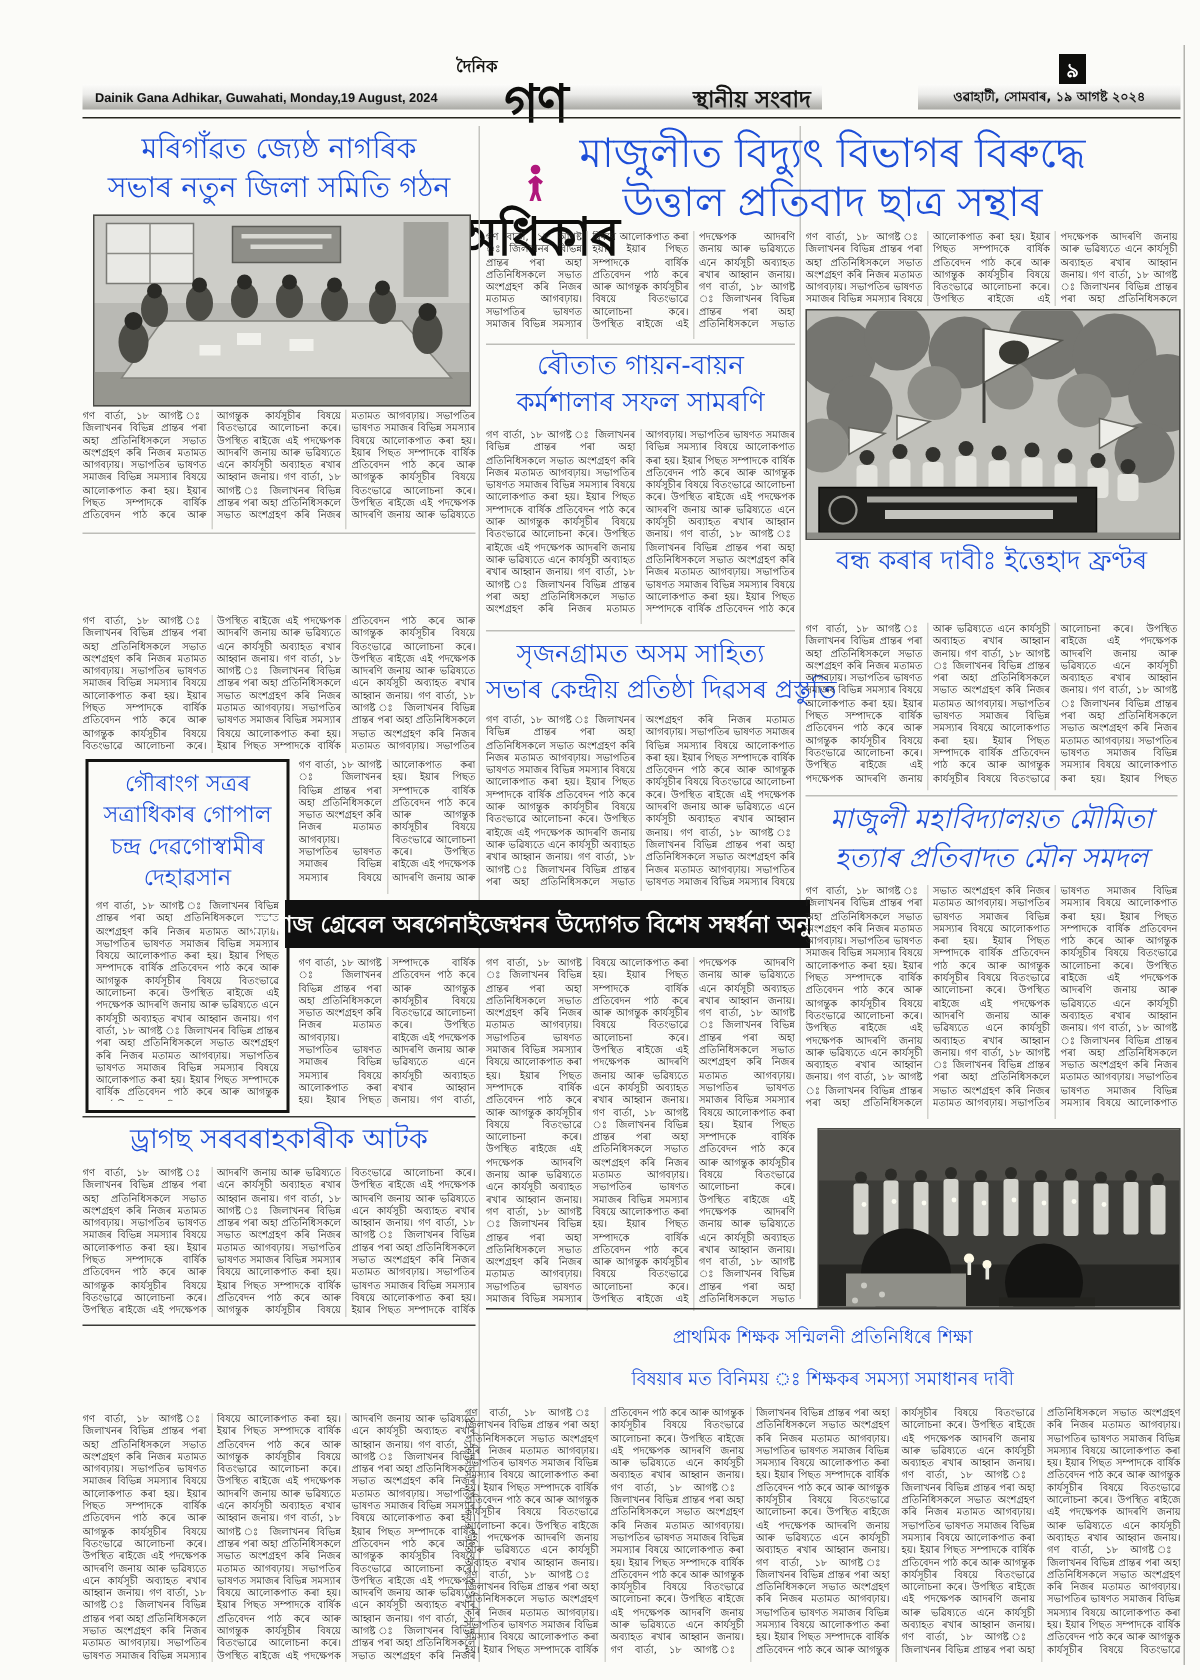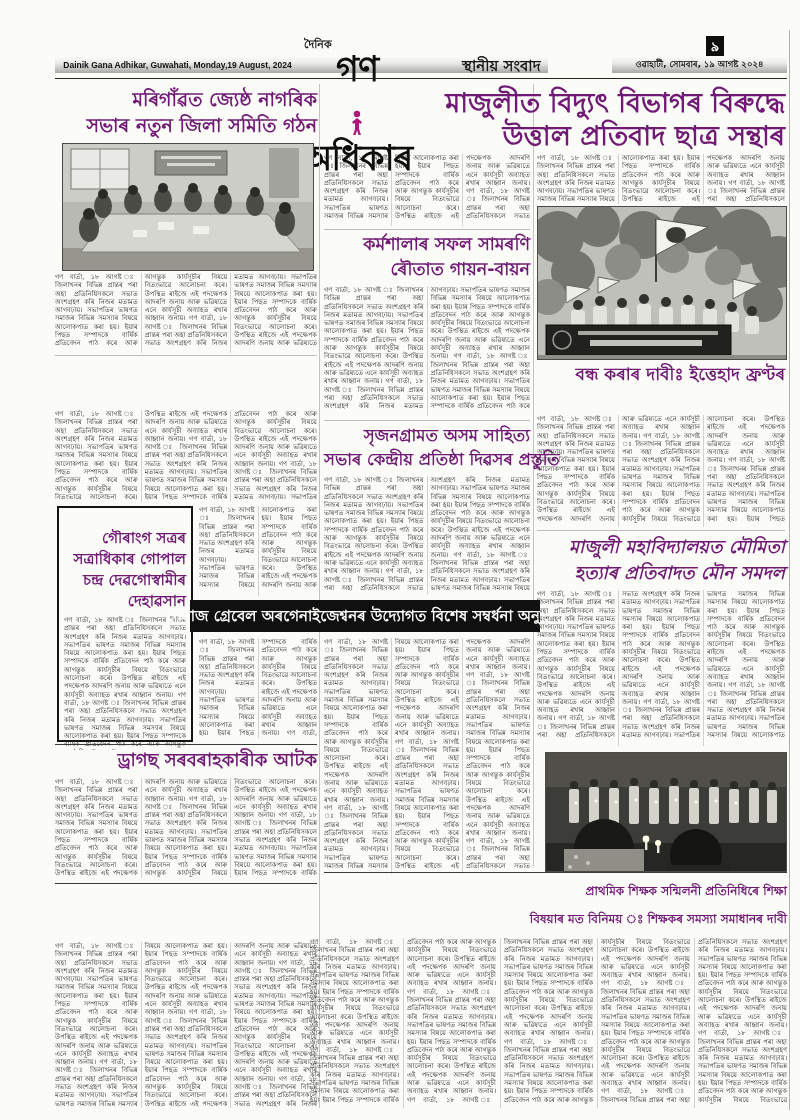--- a/index.html
+++ b/index.html
@@ -7,32 +7,32 @@
         font-family:"DejaVu Sans","Liberation Sans",sans-serif;color:#161614;
         box-shadow:0 0 6px rgba(0,0,0,.4);}
   .abs{position:absolute;}
   .strip{background:linear-gradient(180deg,#fcfcfa 0%,#ececea 40%,#a9a9a4 100%);
          display:flex;align-items:center;}
   .strip-text{font-size:8.5px;font-weight:bold;white-space:nowrap;width:100%;text-align:center;color:#111;}
   .eng{font-family:"Liberation Sans",sans-serif;}
   .pagenum{background:#0e0e0c;color:#fff;font-size:13px;font-weight:bold;
            display:flex;align-items:center;justify-content:center;}
   .masthead{font-weight:bold;color:#0d0d0b;letter-spacing:-1px;display:flex;align-items:center;gap:2px;}
-  .hl{font-weight:bold;text-align:right;color:#701a75;}
+  .hl{font-weight:normal;text-align:center;color:#1d4ed8;}
   .hl div{white-space:nowrap;}
   .body-text{font-size:6.6px;line-height:8.3px;text-align:justify;color:#222220;
              overflow:hidden;word-break:break-word;}
   .c2{column-count:2;column-gap:7px;column-rule:1px solid #d2d2cc;}
   .c3{column-count:3;column-gap:7px;column-rule:1px solid #d2d2cc;}
   .c5{column-count:5;column-gap:8px;column-rule:1px solid #d2d2cc;}
   .rule-h{border-top:1px solid #3a3a36;}
   .rule-h-light{border-top:1px solid #bdbdb8;}
   .rule-v{border-left:1px solid #c4c4bf;}
   .photo{border:1px solid #4a4a46;background:#b5b5b0;overflow:hidden;}
-  .obit-box{border:2px solid #141412;background:#fbfbf8;padding:20px 5px;box-sizing:border-box;}
+  .obit-box{border:2px solid #141412;background:#fbfbf8;padding:4px 5px;box-sizing:border-box;}
   .barhead{background:#101010;color:#fdfdfb;display:flex;align-items:center;justify-content:center;
            font-weight:bold;white-space:nowrap;}
 </style>
 </head>
 <body>
 
 <div class="page">
 
   <div class="abs pagenum" style="left:706px;top:36px;width:18px;height:22px;">
     <span>৯</span>
@@ -155,22 +155,22 @@
   <div class="abs rule-h" style="left:55px;top:883px;width:262px;"></div>
 
 
   <div class="abs body-text c3" style="left:55px;top:942px;width:262px;height:166px;">গণ বাৰ্তা, ১৮ আগষ্ট ঃ জিলাখনৰ বিভিন্ন প্ৰান্তৰ পৰা অহা প্ৰতিনিধিসকলে সভাত অংশগ্ৰহণ কৰি নিজৰ মতামত আগবঢ়ায়। সভাপতিৰ ভাষণত সমাজৰ বিভিন্ন সমস্যাৰ বিষয়ে আলোকপাত কৰা হয়। ইয়াৰ পিছত সম্পাদকে বাৰ্ষিক প্ৰতিবেদন পাঠ কৰে আৰু আগন্তুক কাৰ্যসূচীৰ বিষয়ে বিতংভাৱে আলোচনা কৰে। উপস্থিত ৰাইজে এই পদক্ষেপক আদৰণি জনায় আৰু ভৱিষ্যতে এনে কাৰ্যসূচী অব্যাহত ৰখাৰ আহ্বান জনায়।  গণ বাৰ্তা, ১৮ আগষ্ট ঃ জিলাখনৰ বিভিন্ন প্ৰান্তৰ পৰা অহা প্ৰতিনিধিসকলে সভাত অংশগ্ৰহণ কৰি নিজৰ মতামত আগবঢ়ায়। সভাপতিৰ ভাষণত সমাজৰ বিভিন্ন সমস্যাৰ বিষয়ে আলোকপাত কৰা হয়। ইয়াৰ পিছত সম্পাদকে বাৰ্ষিক প্ৰতিবেদন পাঠ কৰে আৰু আগন্তুক কাৰ্যসূচীৰ বিষয়ে বিতংভাৱে আলোচনা কৰে। উপস্থিত ৰাইজে এই পদক্ষেপক আদৰণি জনায় আৰু ভৱিষ্যতে এনে কাৰ্যসূচী অব্যাহত ৰখাৰ আহ্বান জনায়।  গণ বাৰ্তা, ১৮ আগষ্ট ঃ জিলাখনৰ বিভিন্ন প্ৰান্তৰ পৰা অহা প্ৰতিনিধিসকলে সভাত অংশগ্ৰহণ কৰি নিজৰ মতামত আগবঢ়ায়। সভাপতিৰ ভাষণত সমাজৰ বিভিন্ন সমস্যাৰ বিষয়ে আলোকপাত কৰা হয়। ইয়াৰ পিছত সম্পাদকে বাৰ্ষিক প্ৰতিবেদন পাঠ কৰে আৰু আগন্তুক কাৰ্যসূচীৰ বিষয়ে বিতংভাৱে আলোচনা কৰে। উপস্থিত ৰাইজে এই পদক্ষেপক আদৰণি জনায় আৰু ভৱিষ্যতে এনে কাৰ্যসূচী অব্যাহত ৰখাৰ আহ্বান জনায়।  গণ বাৰ্তা, ১৮ আগষ্ট ঃ জিলাখনৰ বিভিন্ন প্ৰান্তৰ পৰা অহা প্ৰতিনিধিসকলে সভাত অংশগ্ৰহণ কৰি নিজৰ মতামত আগবঢ়ায়। সভাপতিৰ ভাষণত সমাজৰ বিভিন্ন সমস্যাৰ বিষয়ে আলোকপাত কৰা হয়। ইয়াৰ পিছত সম্পাদকে বাৰ্ষিক প্ৰতিবেদন পাঠ কৰে আৰু আগন্তুক কাৰ্যসূচীৰ বিষয়ে বিতংভাৱে আলোচনা কৰে। উপস্থিত ৰাইজে এই পদক্ষেপক আদৰণি জনায় আৰু ভৱিষ্যতে এনে কাৰ্যসূচী অব্যাহত ৰখাৰ আহ্বান জনায়।  গণ বাৰ্তা, ১৮ আগষ্ট ঃ জিলাখনৰ বিভিন্ন প্ৰান্তৰ পৰা অহা প্ৰতিনিধিসকলে সভাত অংশগ্ৰহণ কৰি নিজৰ মতামত আগবঢ়ায়। সভাপতিৰ ভাষণত সমাজৰ বিভিন্ন সমস্যাৰ বিষয়ে আলোকপাত কৰা হয়। ইয়াৰ পিছত সম্পাদকে বাৰ্ষিক প্ৰতিবেদন পাঠ কৰে আৰু আগন্তুক কাৰ্যসূচীৰ বিষয়ে বিতংভাৱে আলোচনা কৰে। উপস্থিত ৰাইজে এই পদক্ষেপক আদৰণি জনায় আৰু ভৱিষ্যতে এনে কাৰ্যসূচী অব্যাহত ৰখাৰ আহ্বান জনায়।  </div>
 
   <div class="abs body-text c3" style="left:324px;top:154px;width:206px;height:72px;">গণ বাৰ্তা, ১৮ আগষ্ট ঃ জিলাখনৰ বিভিন্ন প্ৰান্তৰ পৰা অহা প্ৰতিনিধিসকলে সভাত অংশগ্ৰহণ কৰি নিজৰ মতামত আগবঢ়ায়। সভাপতিৰ ভাষণত সমাজৰ বিভিন্ন সমস্যাৰ বিষয়ে আলোকপাত কৰা হয়। ইয়াৰ পিছত সম্পাদকে বাৰ্ষিক প্ৰতিবেদন পাঠ কৰে আৰু আগন্তুক কাৰ্যসূচীৰ বিষয়ে বিতংভাৱে আলোচনা কৰে। উপস্থিত ৰাইজে এই পদক্ষেপক আদৰণি জনায় আৰু ভৱিষ্যতে এনে কাৰ্যসূচী অব্যাহত ৰখাৰ আহ্বান জনায়।  গণ বাৰ্তা, ১৮ আগষ্ট ঃ জিলাখনৰ বিভিন্ন প্ৰান্তৰ পৰা অহা প্ৰতিনিধিসকলে সভাত অংশগ্ৰহণ কৰি নিজৰ মতামত আগবঢ়ায়। সভাপতিৰ ভাষণত সমাজৰ বিভিন্ন সমস্যাৰ বিষয়ে আলোকপাত কৰা হয়। ইয়াৰ পিছত সম্পাদকে বাৰ্ষিক প্ৰতিবেদন পাঠ কৰে আৰু আগন্তুক কাৰ্যসূচীৰ বিষয়ে বিতংভাৱে আলোচনা কৰে। উপস্থিত ৰাইজে এই পদক্ষেপক আদৰণি জনায় আৰু ভৱিষ্যতে এনে কাৰ্যসূচী অব্যাহত ৰখাৰ আহ্বান জনায়।  </div>
 
   <div class="abs rule-h-light" style="left:324px;top:229px;width:206px;"></div>
 
   <div class="abs hl" style="left:324px;top:232px;width:206px;font-size:17.5px;line-height:25px;">
+    <div>ৰৌতাত গায়ন-বায়ন</div>
     <div>কৰ্মশালাৰ সফল সামৰণি</div>
-    <div>ৰৌতাত গায়ন-বায়ন</div>
   </div>
 
   <div class="abs body-text c2" style="left:324px;top:286px;width:206px;height:130px;">গণ বাৰ্তা, ১৮ আগষ্ট ঃ জিলাখনৰ বিভিন্ন প্ৰান্তৰ পৰা অহা প্ৰতিনিধিসকলে সভাত অংশগ্ৰহণ কৰি নিজৰ মতামত আগবঢ়ায়। সভাপতিৰ ভাষণত সমাজৰ বিভিন্ন সমস্যাৰ বিষয়ে আলোকপাত কৰা হয়। ইয়াৰ পিছত সম্পাদকে বাৰ্ষিক প্ৰতিবেদন পাঠ কৰে আৰু আগন্তুক কাৰ্যসূচীৰ বিষয়ে বিতংভাৱে আলোচনা কৰে। উপস্থিত ৰাইজে এই পদক্ষেপক আদৰণি জনায় আৰু ভৱিষ্যতে এনে কাৰ্যসূচী অব্যাহত ৰখাৰ আহ্বান জনায়।  গণ বাৰ্তা, ১৮ আগষ্ট ঃ জিলাখনৰ বিভিন্ন প্ৰান্তৰ পৰা অহা প্ৰতিনিধিসকলে সভাত অংশগ্ৰহণ কৰি নিজৰ মতামত আগবঢ়ায়। সভাপতিৰ ভাষণত সমাজৰ বিভিন্ন সমস্যাৰ বিষয়ে আলোকপাত কৰা হয়। ইয়াৰ পিছত সম্পাদকে বাৰ্ষিক প্ৰতিবেদন পাঠ কৰে আৰু আগন্তুক কাৰ্যসূচীৰ বিষয়ে বিতংভাৱে আলোচনা কৰে। উপস্থিত ৰাইজে এই পদক্ষেপক আদৰণি জনায় আৰু ভৱিষ্যতে এনে কাৰ্যসূচী অব্যাহত ৰখাৰ আহ্বান জনায়।  গণ বাৰ্তা, ১৮ আগষ্ট ঃ জিলাখনৰ বিভিন্ন প্ৰান্তৰ পৰা অহা প্ৰতিনিধিসকলে সভাত অংশগ্ৰহণ কৰি নিজৰ মতামত আগবঢ়ায়। সভাপতিৰ ভাষণত সমাজৰ বিভিন্ন সমস্যাৰ বিষয়ে আলোকপাত কৰা হয়। ইয়াৰ পিছত সম্পাদকে বাৰ্ষিক প্ৰতিবেদন পাঠ কৰে আৰু আগন্তুক কাৰ্যসূচীৰ বিষয়ে বিতংভাৱে আলোচনা কৰে। উপস্থিত ৰাইজে এই পদক্ষেপক আদৰণি জনায় আৰু ভৱিষ্যতে এনে কাৰ্যসূচী অব্যাহত ৰখাৰ আহ্বান জনায়।  </div>
 
   <div class="abs rule-h-light" style="left:324px;top:420px;width:206px;"></div>
 
   <div class="abs hl" style="left:324px;top:424px;width:206px;font-size:16.5px;line-height:24px;">
     <div>সৃজনগ্ৰামত অসম সাহিত্য</div>
     <div>সভাৰ কেন্দ্ৰীয় প্ৰতিষ্ঠা দিৱসৰ প্ৰস্তুতি</div>
   </div>

